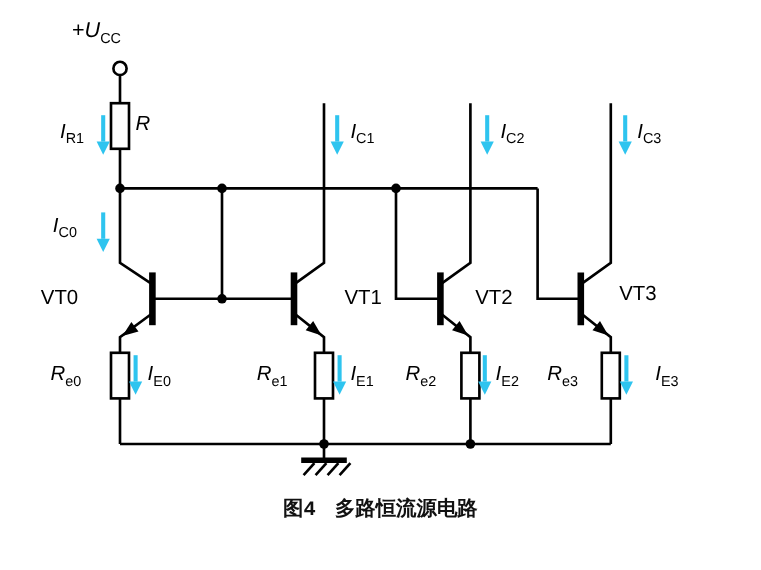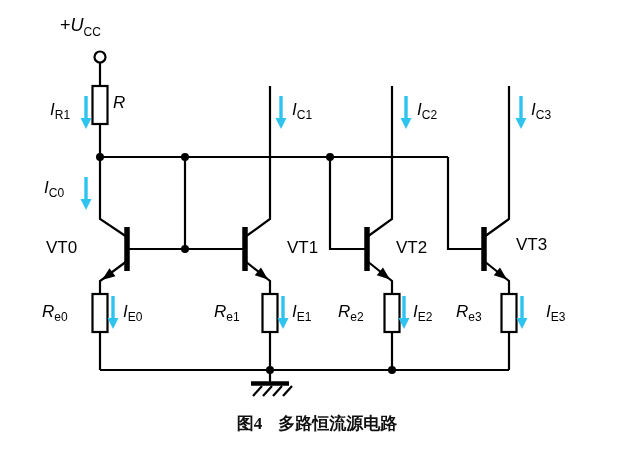--- a/index.html
+++ b/index.html
@@ -24,21 +24,21 @@
   .cur{stroke:var(--arrow-color);stroke-width:3.4;fill:none;}
   .curhead{fill:var(--arrow-color);stroke:none;}
   .gnd-bar{stroke:var(--wire-color);stroke-width:4.5;}
   .lbl{position:absolute;font-size:17px;color:#000;white-space:nowrap;line-height:1;}
   .lbl .sym{font-style:italic;}
   .lbl sub{font-size:12px;line-height:1;}
   .supply-lbl{font-size:18px;}
   .caption{
     position:absolute;left:0;top:412px;width:100%;
     text-align:center;font-weight:bold;font-size:17px;color:#111;
-    font-family:Liberation Serif, serif;
+    font-family:Liberation Mono, monospace;
   }
   .cap-gap{display:inline-block;width:16px;}
 </style>
 </head>
 <body>
 
 <div class="stage">
 
   <svg width="634" height="475" viewBox="0 0 634 475">
 
@@ -168,21 +168,21 @@
   <div class="lbl supply-lbl" style="left:60px;top:16px"><span>+</span><span class="sym">U</span><sub>CC</sub></div>
 
   <div class="lbl" style="left:50px;top:101px"><span class="sym">I</span><sub>R1</sub></div>
   <div class="lbl" style="left:113px;top:94px"><span class="sym">R</span><sub></sub></div>
   <div class="lbl" style="left:44px;top:179px"><span class="sym">I</span><sub>C0</sub></div>
 
   <div class="lbl" style="left:292px;top:101px"><span class="sym">I</span><sub>C1</sub></div>
   <div class="lbl" style="left:417px;top:101px"><span class="sym">I</span><sub>C2</sub></div>
   <div class="lbl" style="left:531px;top:101px"><span class="sym">I</span><sub>C3</sub></div>
 
-  <div class="lbl" style="left:46px;top:239px"><span>VT0</span></div>
+  <div class="lbl" style="left:34px;top:239px"><span>VT0</span></div>
   <div class="lbl" style="left:287px;top:239px"><span>VT1</span></div>
   <div class="lbl" style="left:396px;top:239px"><span>VT2</span></div>
   <div class="lbl" style="left:516px;top:236px"><span>VT3</span></div>
 
   <div class="lbl" style="left:42px;top:303px"><span class="sym">R</span><sub>e0</sub></div>
   <div class="lbl" style="left:214px;top:303px"><span class="sym">R</span><sub>e1</sub></div>
   <div class="lbl" style="left:338px;top:303px"><span class="sym">R</span><sub>e2</sub></div>
   <div class="lbl" style="left:456px;top:303px"><span class="sym">R</span><sub>e3</sub></div>
 
   <div class="lbl" style="left:123px;top:303px"><span class="sym">I</span><sub>E0</sub></div>

